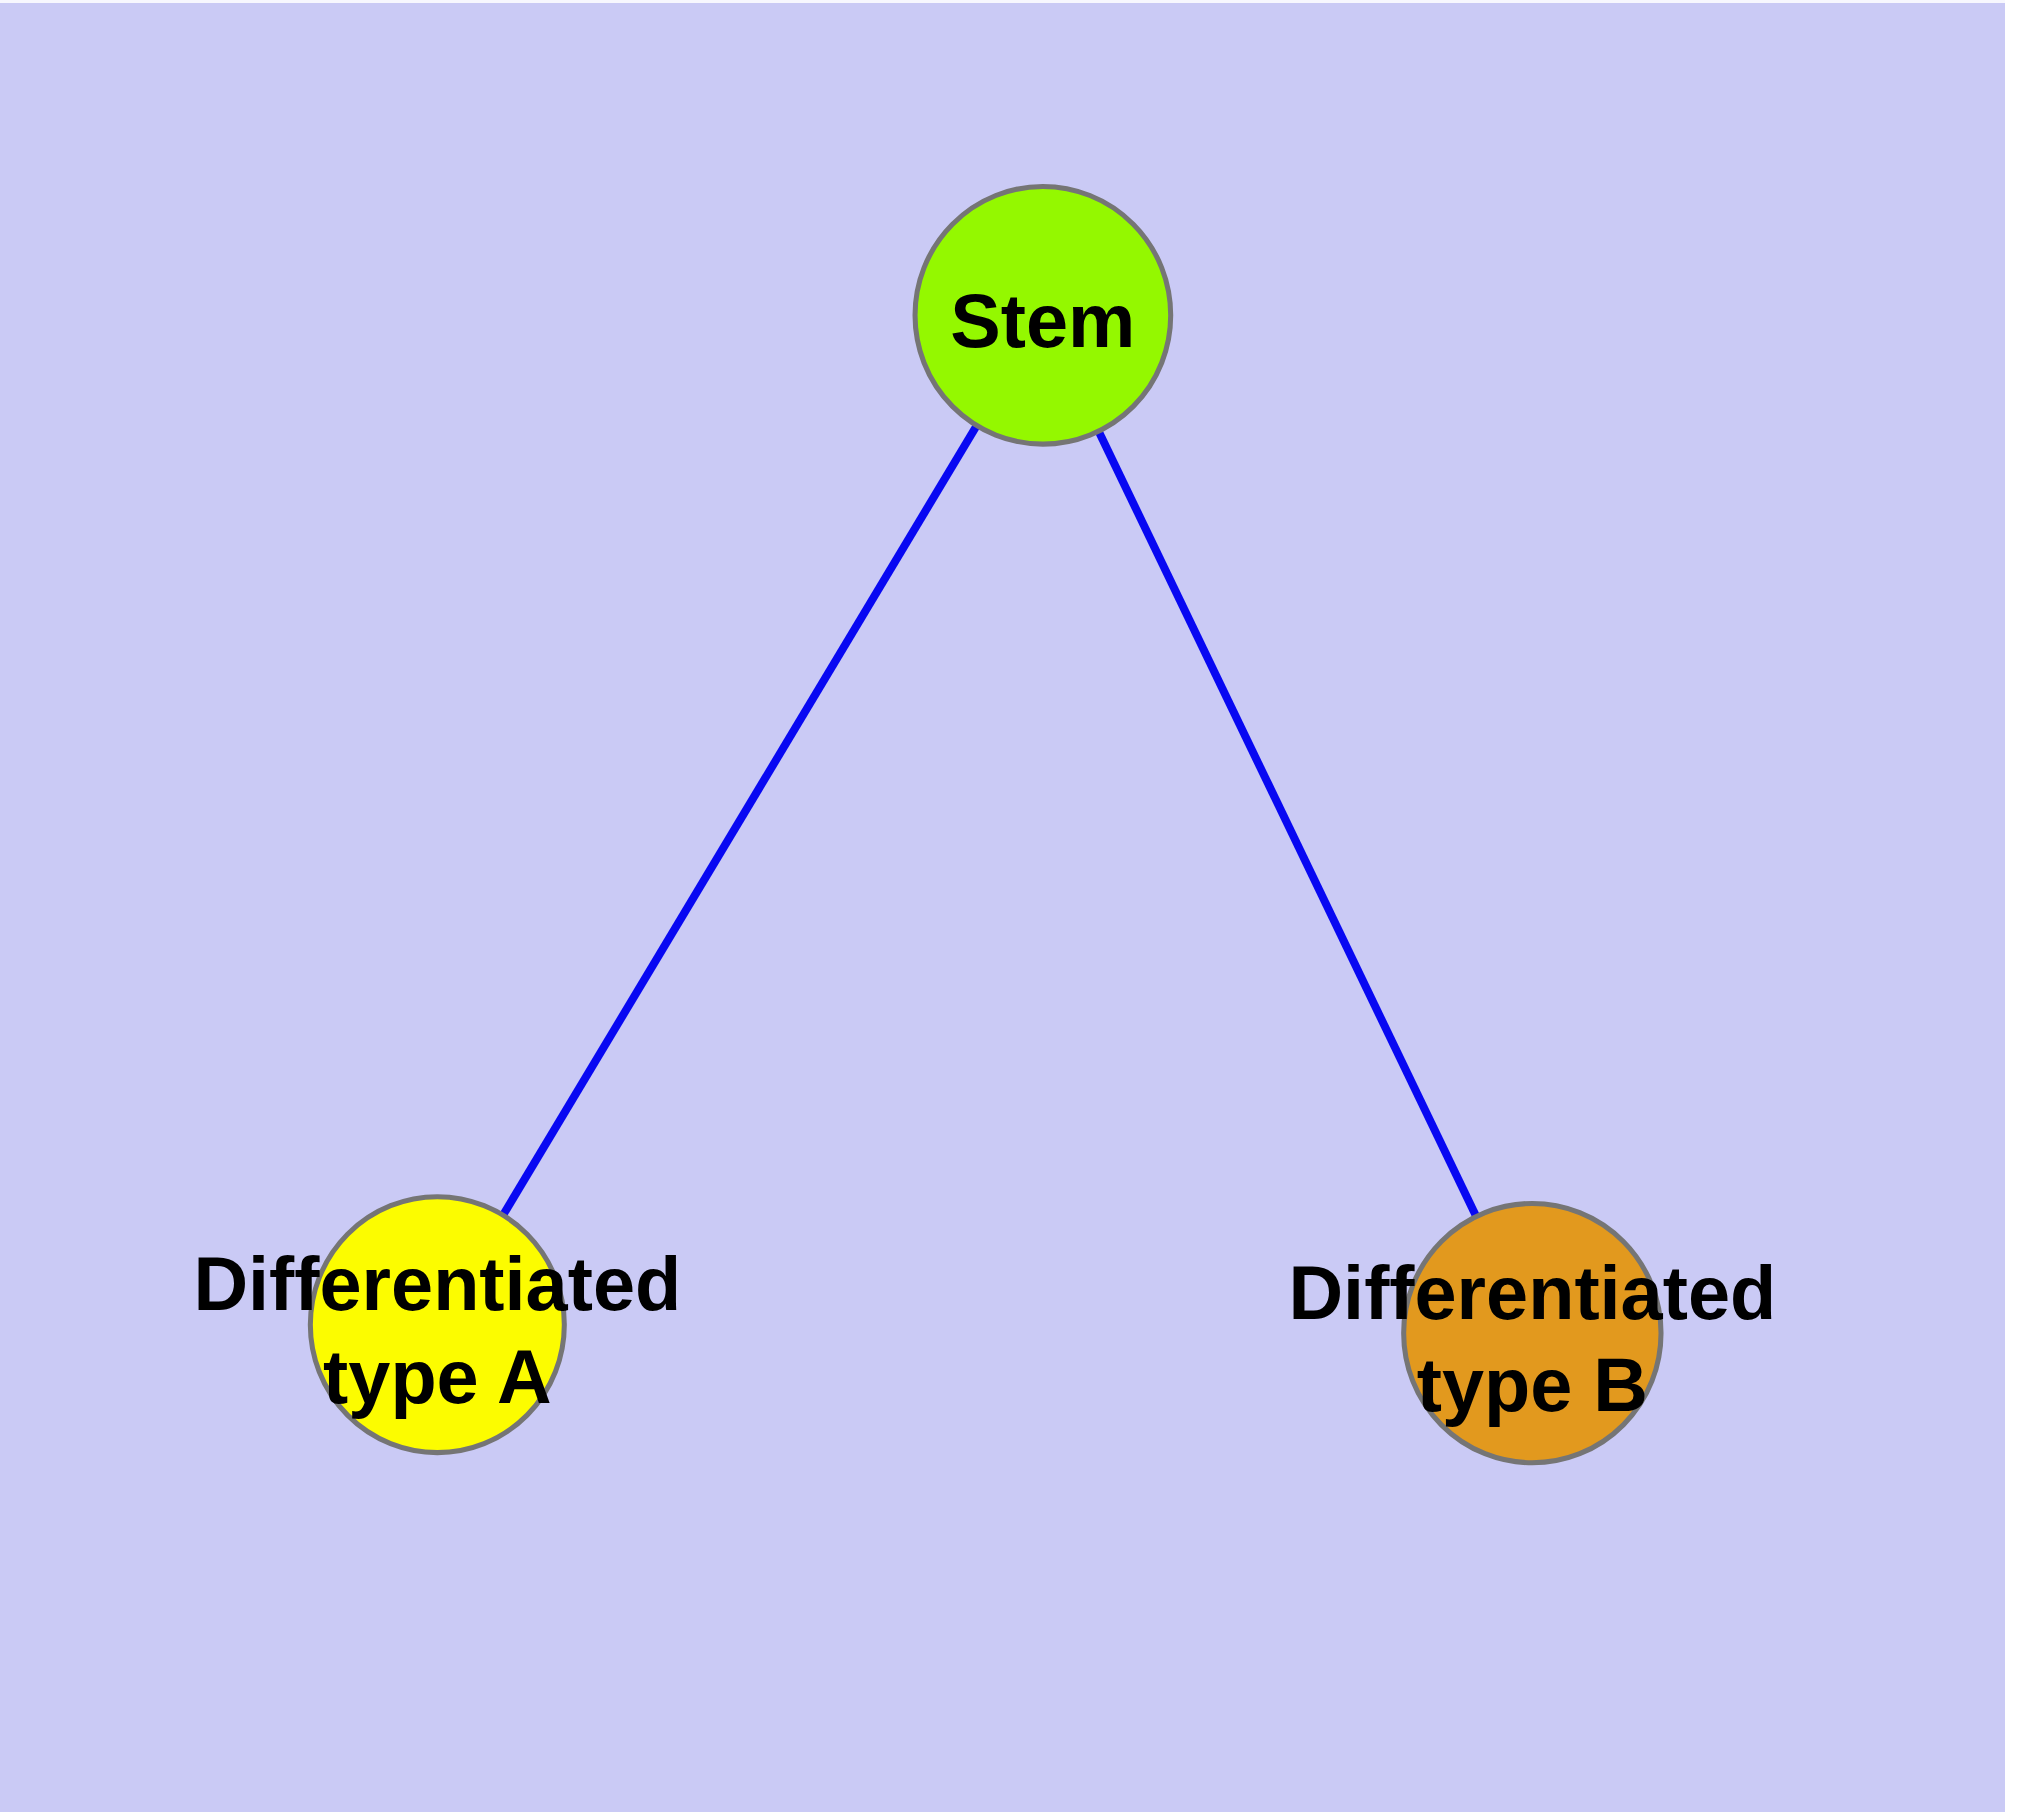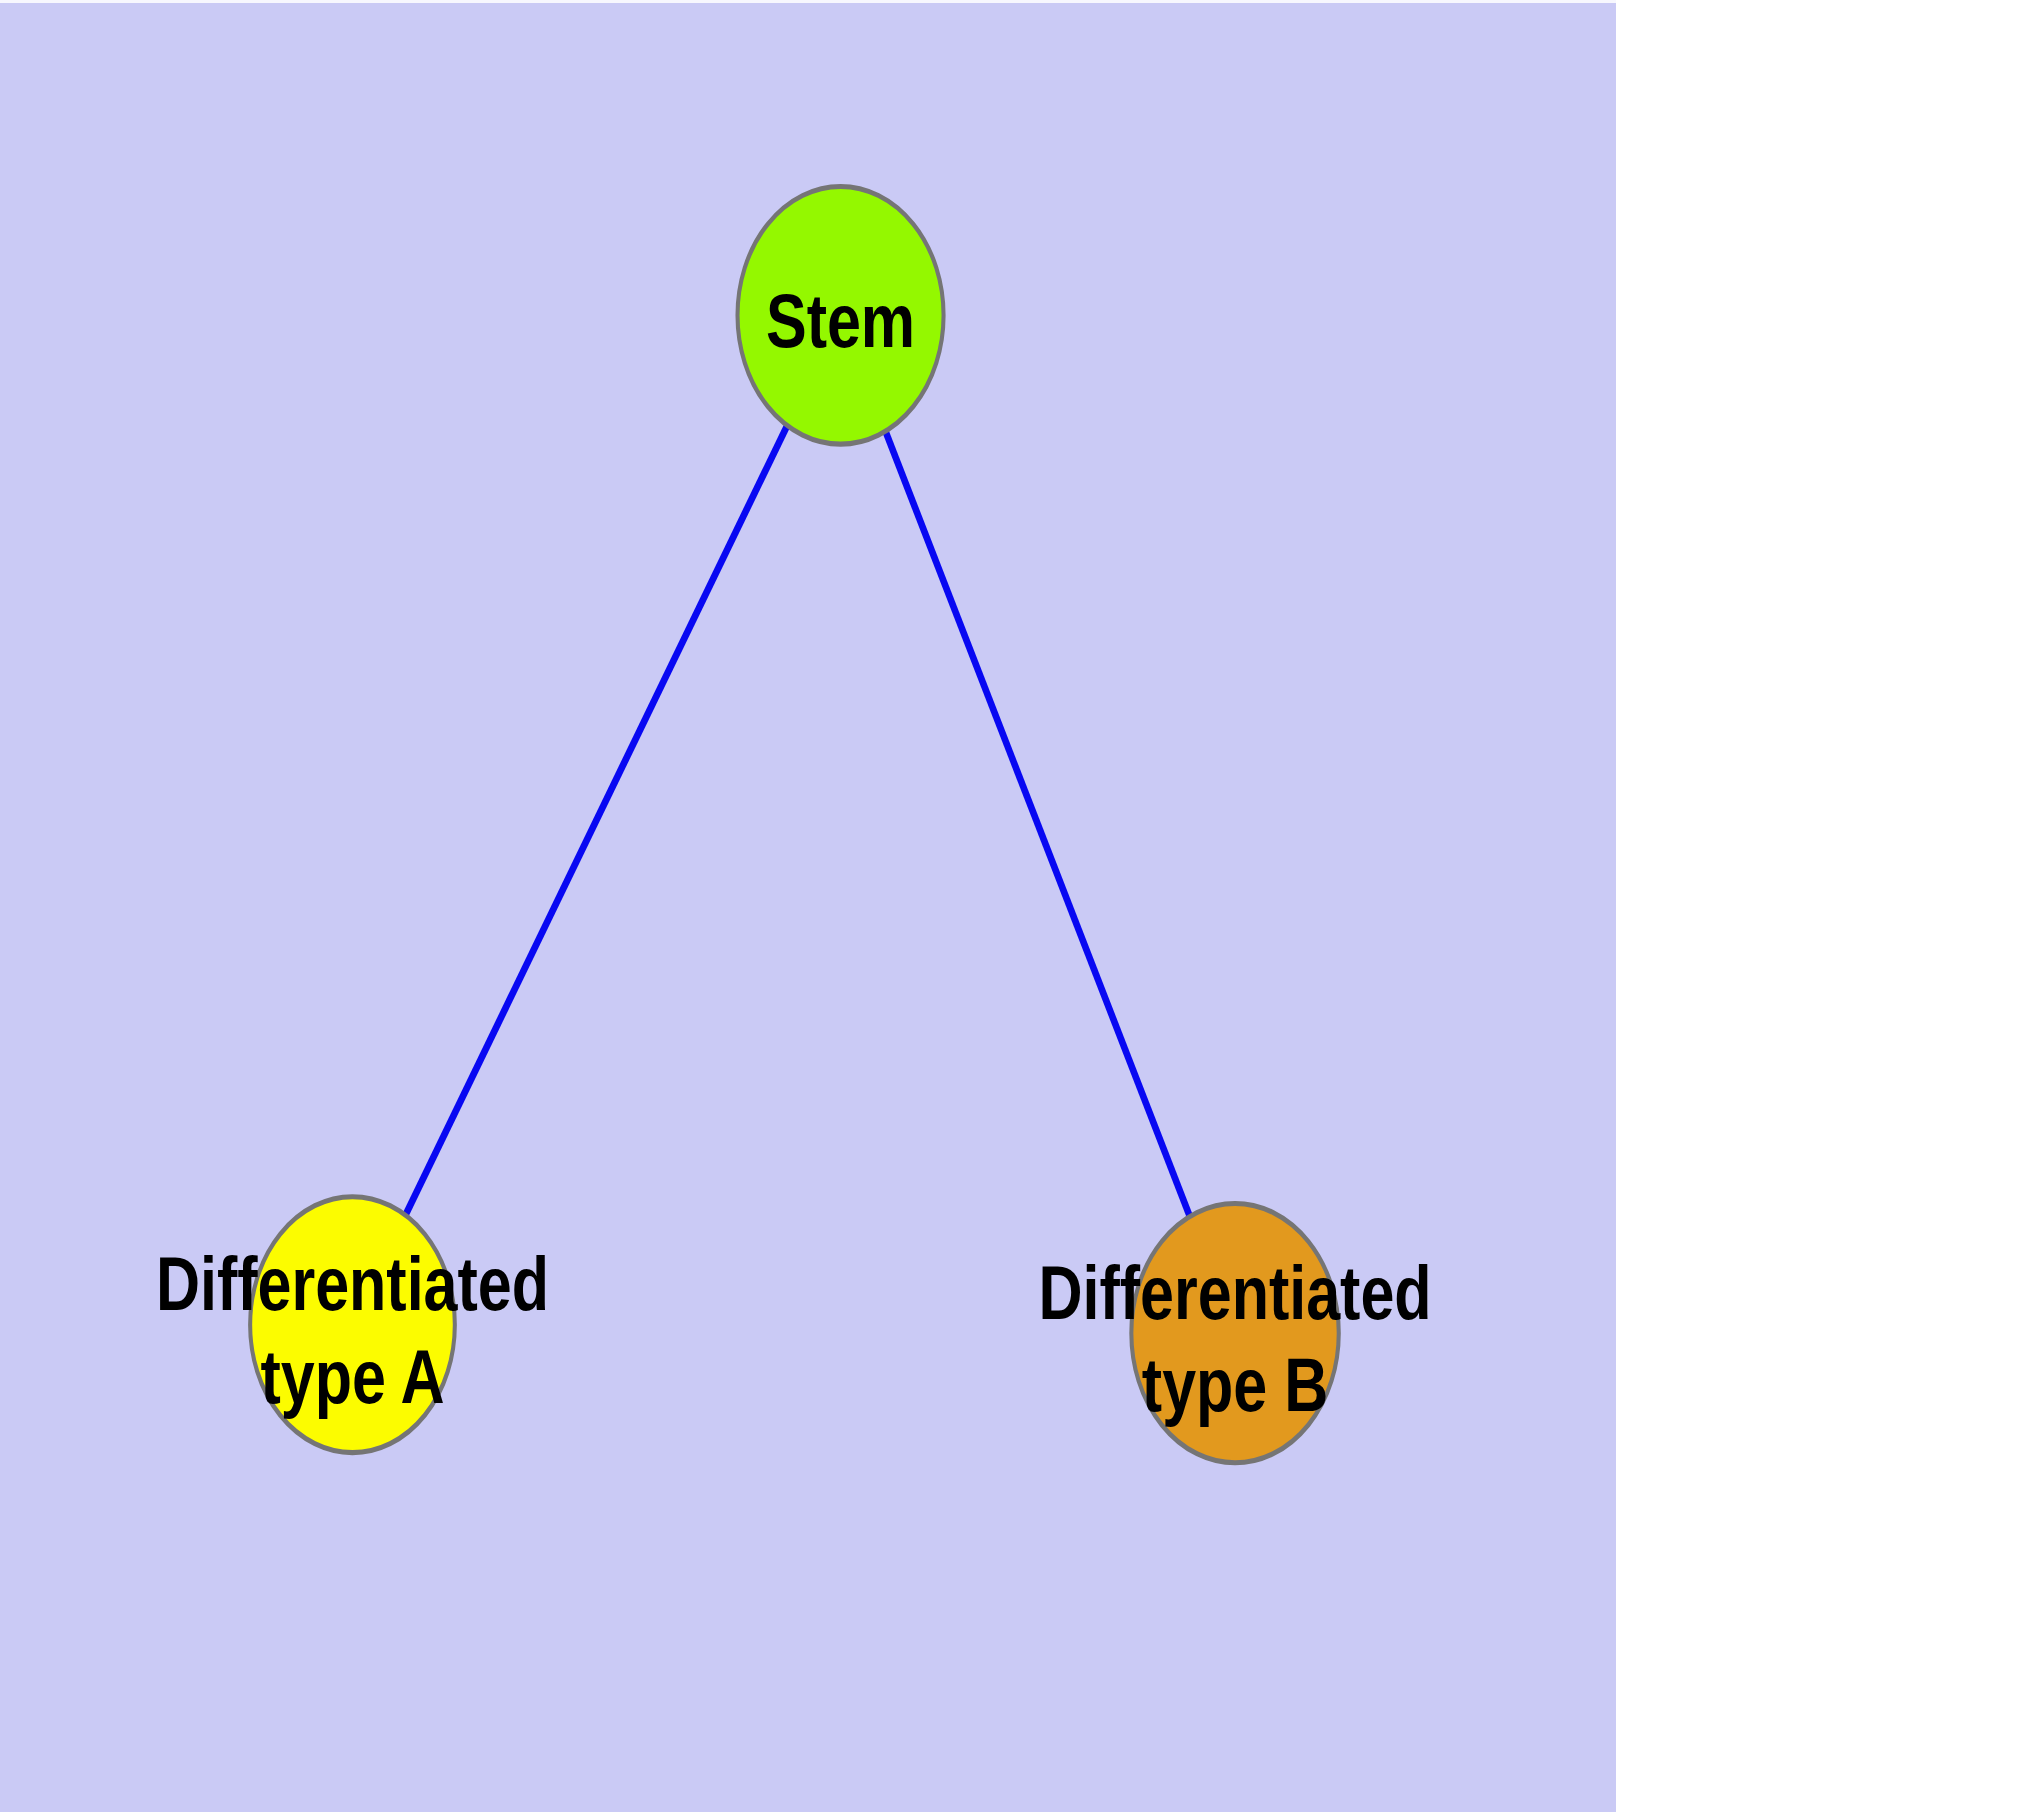--- a/index.html
+++ b/index.html
@@ -2,21 +2,21 @@
 <html style="font-size:13.6px"><head>
 <meta charset="utf-8">
 <style>
   html, body {
     margin: 0;
     padding: 0;
     font-family: "Liberation Sans", sans-serif;
   }
   .stage {
     position: relative;
-    width: 1616px;
+    width: 2005px;
     height: 1812px;
     overflow: hidden;
   }
   .top-hairline {
     position: absolute;
     top: 0; left: 0; right: 0;
     height: 2.5px;
     background: rgba(255,255,255,0.85);
     pointer-events: none;
   }

